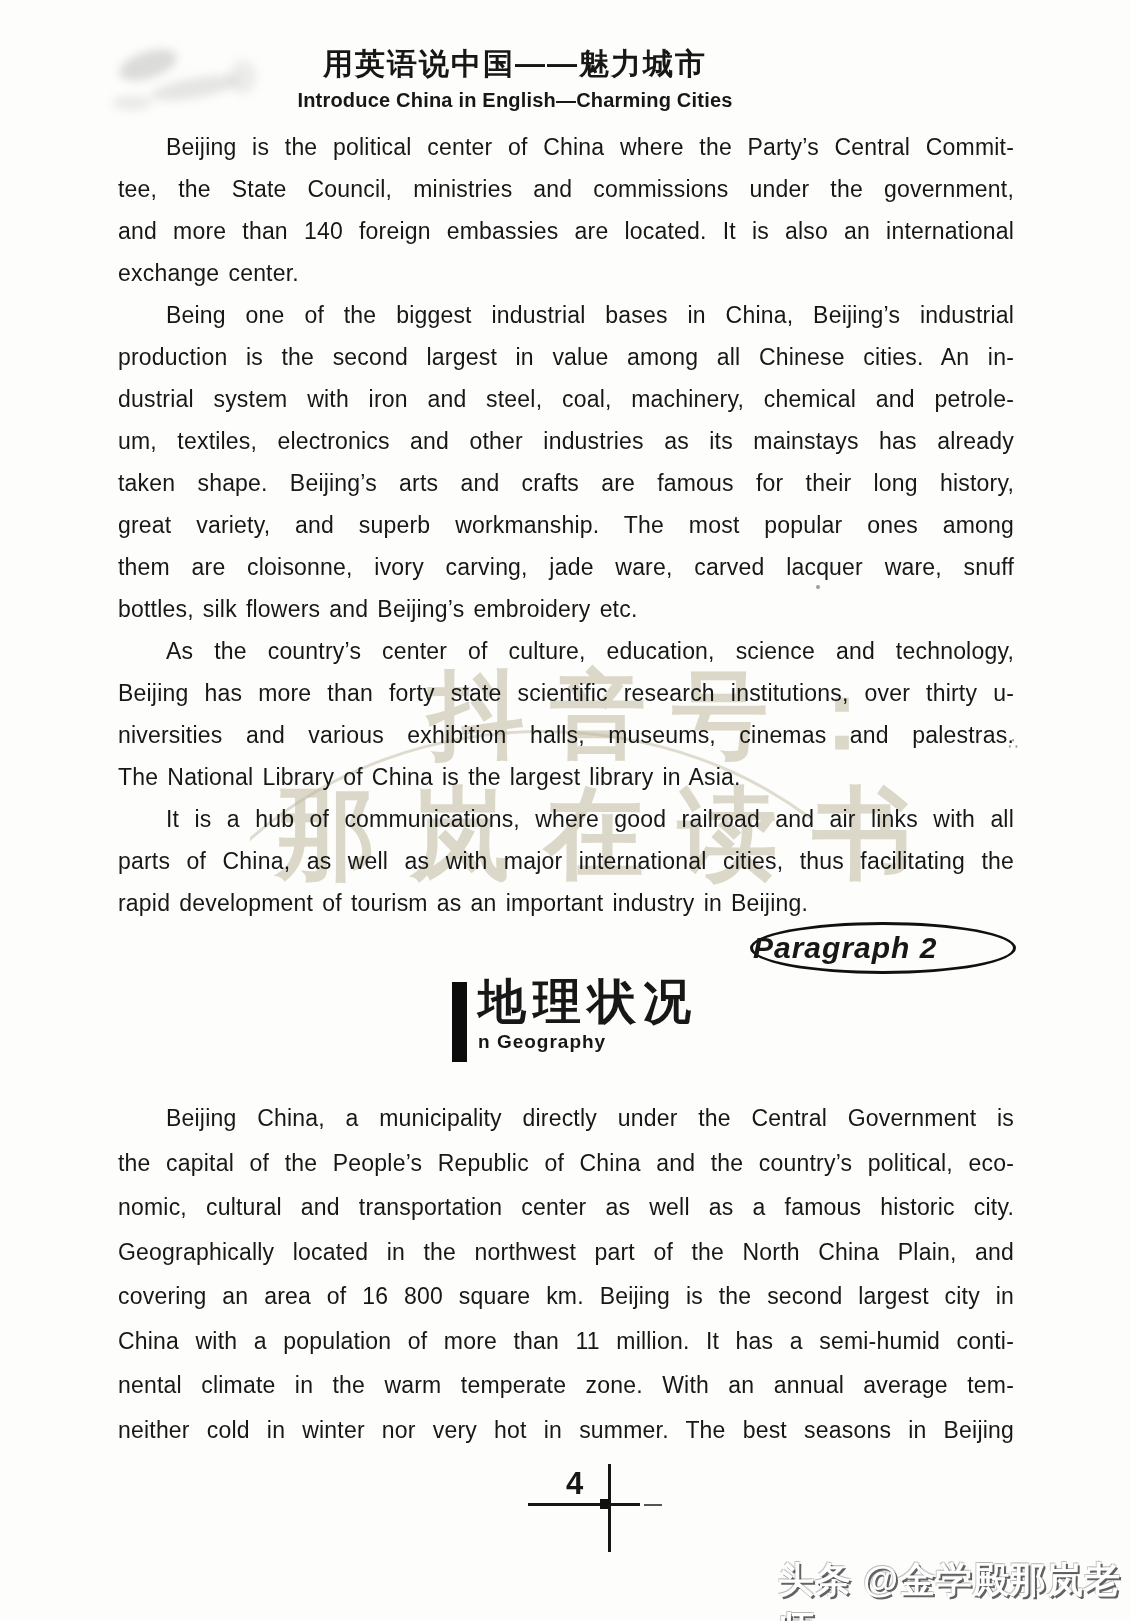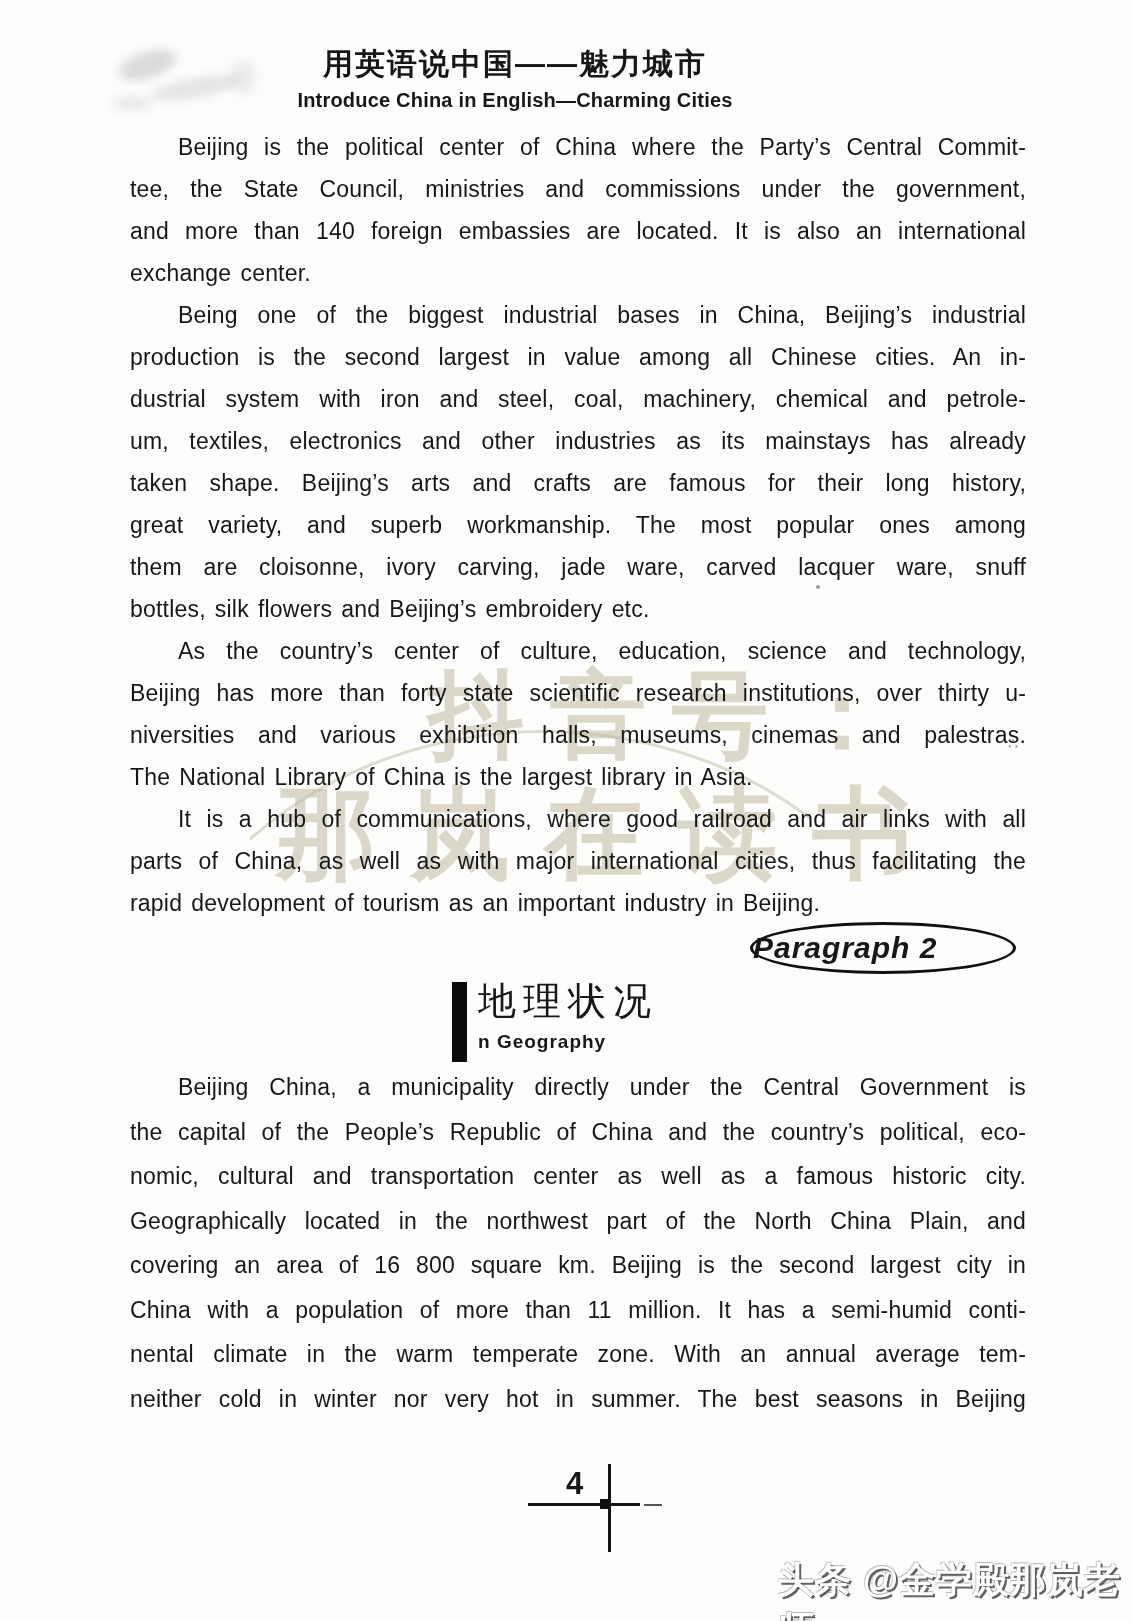--- a/index.html
+++ b/index.html
@@ -14,44 +14,44 @@
   .smudge.s2{left:150px;top:78px;width:90px;height:20px;transform:rotate(-10deg);opacity:.7;}
   .smudge.s3{left:112px;top:96px;width:40px;height:14px;opacity:.6;}
   .smudge.s4{left:230px;top:60px;width:26px;height:34px;opacity:.5;}
 
   
   .header{position:absolute;top:46px;left:0;width:1030px;text-align:center;}
   .h-zh{font-size:30px;font-weight:bold;letter-spacing:2px;line-height:36px;}
   .h-en{font-size:20px;font-weight:bold;letter-spacing:.2px;line-height:32px;margin-top:2px;}
 
   
-  .textblock{position:absolute;left:118px;width:896px;margin-left:12px;}
+  .textblock{position:absolute;left:118px;width:896px;}
   #block-top{top:126px;}
-  #geo-block{top:1065px;}
+  #geo-block{top:1096px;}
   .line{
     height:42px;line-height:42px;font-size:23px;
     letter-spacing:.2px;word-spacing:2.5px;white-space:nowrap;
     text-align:justify;text-align-last:justify;
   }
   #geo-block .line{height:44.5px;line-height:44.5px;}
   .line.indent{padding-left:48px;}
   .line.last{text-align-last:left;}
 
   
   .badge{
     position:absolute;left:750px;top:922px;width:260px;height:46px;
     border:3px solid #101010;border-radius:50%;
     display:flex;align-items:center;justify-content:flex-start;
     font-size:30px;font-weight:bold;font-style:italic;letter-spacing:1px;
   }
 
   
   .section{position:absolute;left:452px;top:976px;display:flex;align-items:flex-start;}
   .dropbar{width:15px;height:80px;background:#0c0c0c;margin-right:11px;margin-top:6px;}
-  .sec-zh{font-size:38px;font-weight:normal;font-family:"DejaVu Serif", serif;letter-spacing:7px;line-height:50px;}
+  .sec-zh{font-size:48px;font-weight:bold;font-family:"DejaVu Serif", serif;letter-spacing:7px;line-height:50px;}
   .sec-en{font-size:19px;font-weight:bold;letter-spacing:1px;line-height:32px;}
 
   
   .pageno-wrap{position:absolute;left:0;top:0;}
   .pageno{position:absolute;left:566px;top:1466px;font-size:31px;font-weight:bold;}
   .cross-h{position:absolute;left:528px;top:1503px;width:112px;height:3px;background:#151515;}
   .cross-h-dash{position:absolute;left:644px;top:1504px;width:18px;height:2px;background:#555;}
   .cross-v{position:absolute;left:608px;top:1464px;width:3px;height:88px;background:#151515;}
   .cross-sq{position:absolute;left:600px;top:1499px;width:9px;height:10px;background:#111;}
 

